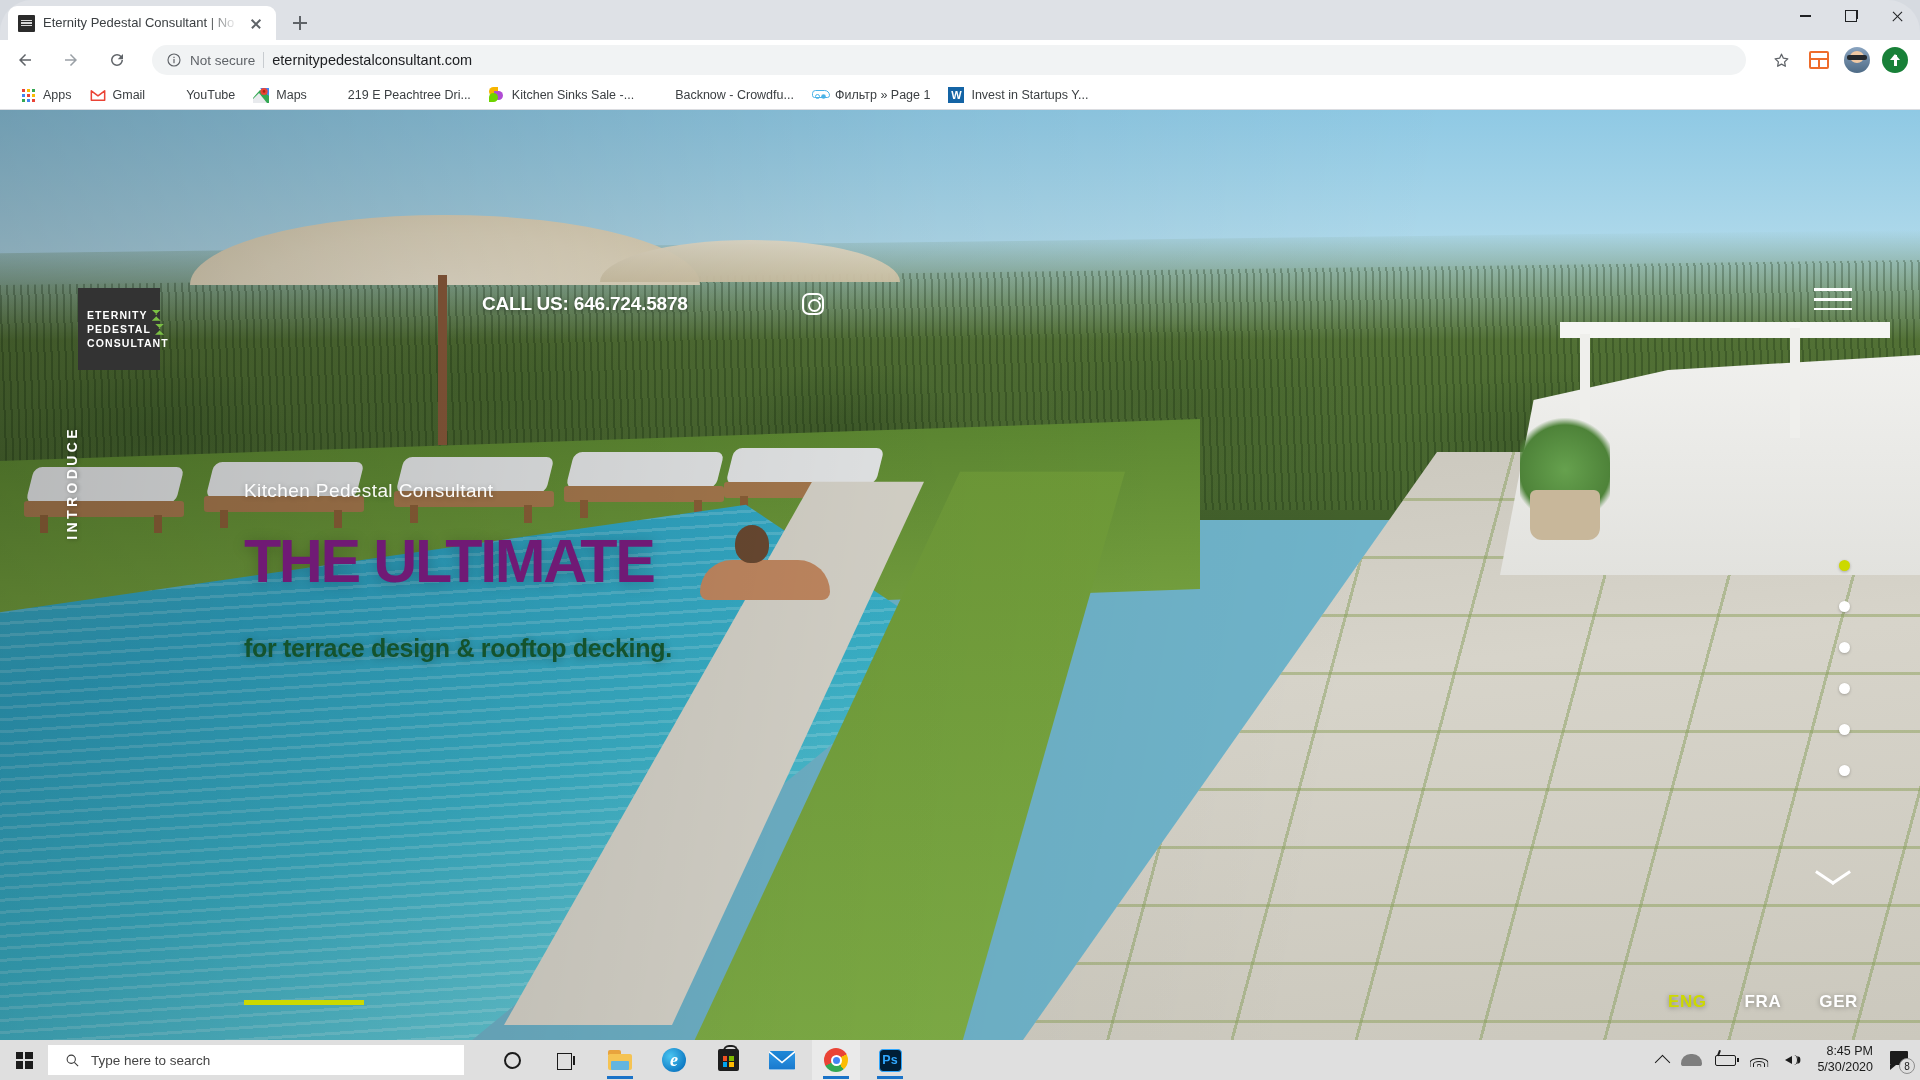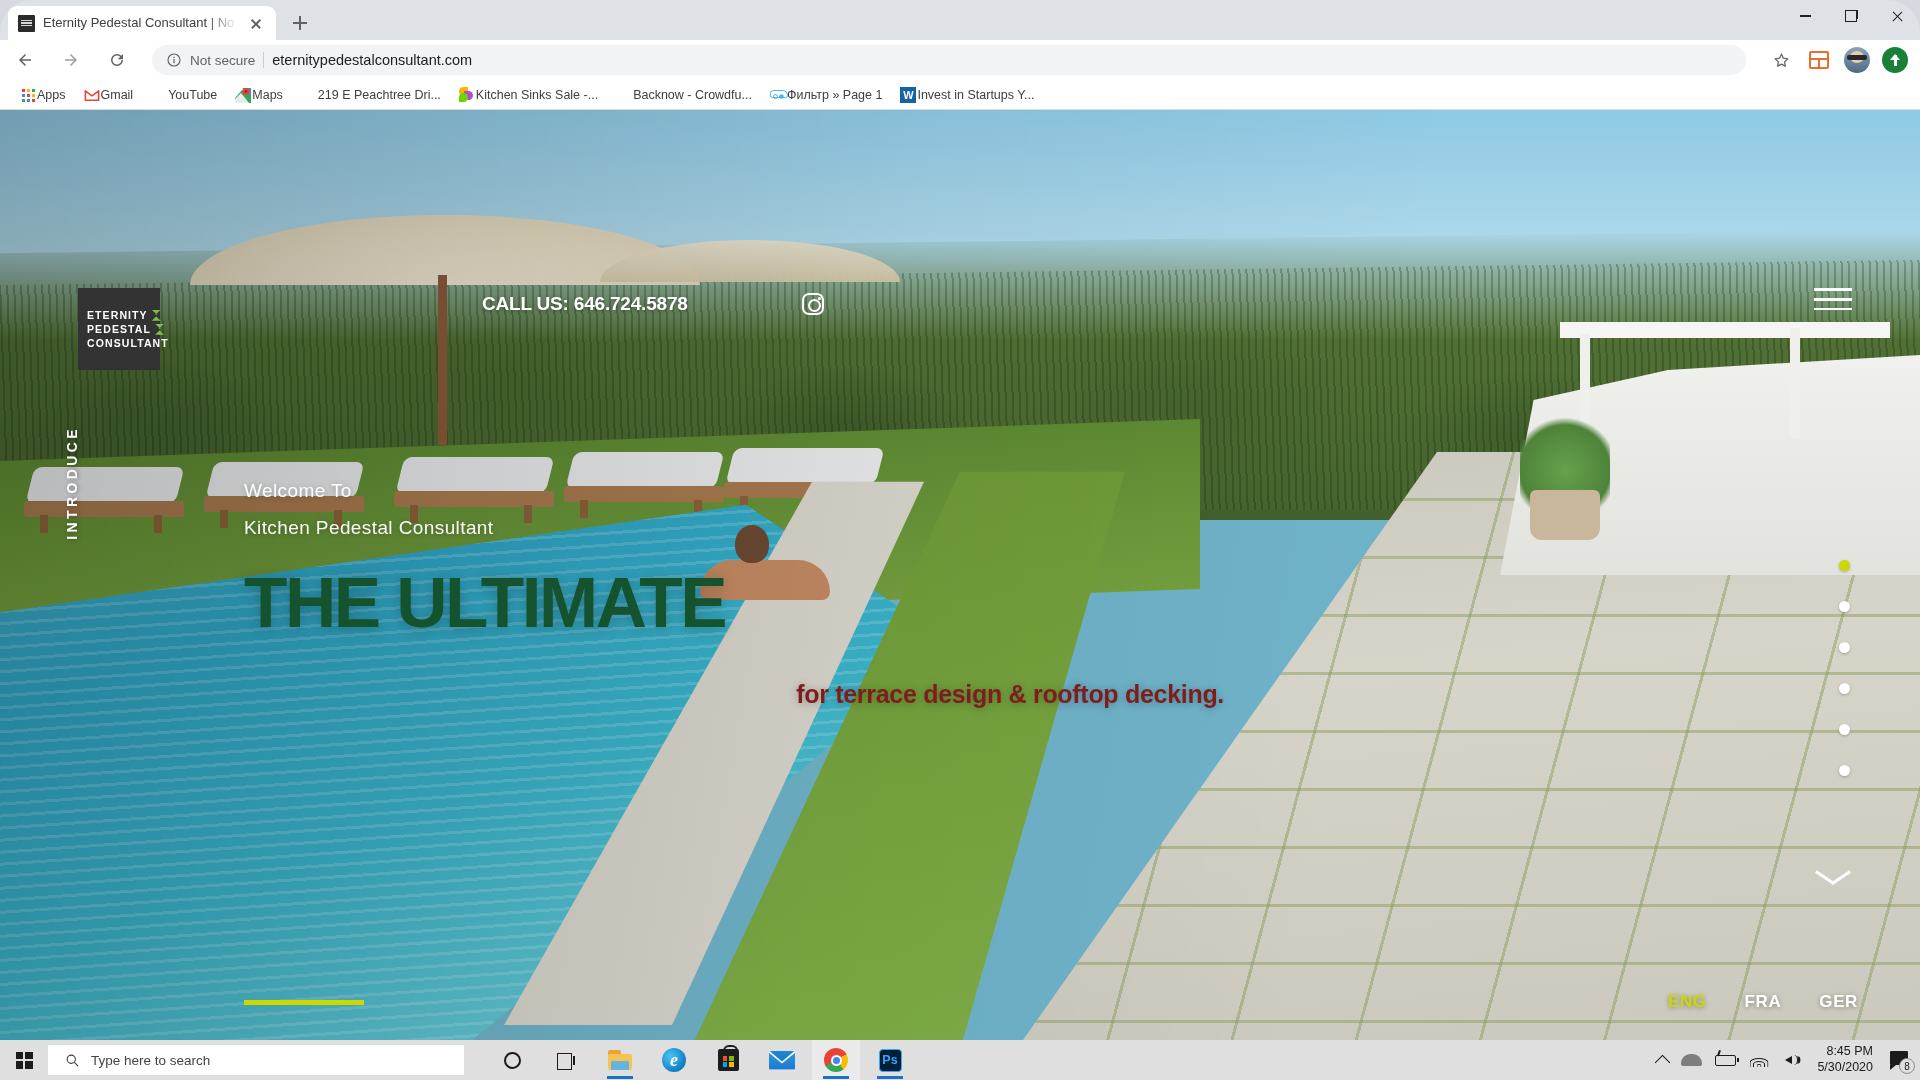--- a/index.html
+++ b/index.html
@@ -71,21 +71,21 @@
     background:linear-gradient(#8aa4c0,#4e6b86); position:relative;
   }
   .avatar:before{ content:""; position:absolute; left:6px; top:4px; width:14px; height:12px; border-radius:50%; background:#f0c9a4; }
   .avatar:after{ content:""; position:absolute; left:3px; top:8px; width:20px; height:5px; border-radius:2px; background:#25292e; box-shadow:0 0 0 0 #000; }
   .update-btn { width:26px; height:26px; border-radius:50%; background:#188038; position:relative; cursor:pointer; flex:none; }
   .update-btn:before{ content:""; position:absolute; left:11.5px; top:8px; width:3px; height:11px; background:#fff; }
   .update-btn:after{ content:""; position:absolute; left:8px; top:7px; border-left:5px solid transparent; border-right:5px solid transparent; border-bottom:6px solid #fff; }
 
   
   .bookmarks { height:30px; background:#fff; display:flex; align-items:center; padding:0 12px; gap:2px; border-bottom:1px solid #dadce0; }
-  .bm { display:flex; align-items:center; gap:1px; padding:3px 8px; border-radius:4px; cursor:pointer; }
+  .bm { display:flex; align-items:center; gap:7px; padding:3px 8px; border-radius:4px; cursor:pointer; }
   .bm-label { font-size:12.5px; color:#3c4043; white-space:nowrap; }
   .bm-ico { width:16px; height:16px; flex:none; position:relative; }
 
   .ico-apps { display:grid; grid-template-columns:repeat(3,3px); grid-template-rows:repeat(3,3px); gap:2px; width:13px; height:13px; margin:2px; }
   .ico-apps i:nth-child(1){background:#ea4335}.ico-apps i:nth-child(2){background:#fbbc04}
   .ico-apps i:nth-child(3){background:#34a853}.ico-apps i:nth-child(4){background:#4285f4}
   .ico-apps i:nth-child(5){background:#ea4335}.ico-apps i:nth-child(6){background:#fbbc04}
   .ico-apps i:nth-child(7){background:#34a853}.ico-apps i:nth-child(8){background:#4285f4}
   .ico-apps i:nth-child(9){background:#ea4335}
 
@@ -201,24 +201,24 @@
 
   .vlabel {
     position:absolute; left:64px; top:316px; color:#fff; font-size:14px; font-weight:bold;
     letter-spacing:3.4px; writing-mode:vertical-rl; transform:rotate(180deg);
     text-shadow:0 1px 4px rgba(0,0,0,.4);
   }
 
   .hero { position:absolute; left:244px; top:362px; width:980px; }
   .welcome { color:#fff; font-size:19px; line-height:1.95; letter-spacing:.4px; text-shadow:0 1px 6px rgba(0,0,0,.3); opacity:.96; }
   .headline {
-    color:#14532d; font-size:71px; font-weight:bold; line-height:.92; letter-spacing:-2.4px;
+    color:#701a75; font-size:61px; font-weight:bold; line-height:.92; letter-spacing:-2.4px;
     margin-top:24px; text-shadow:0 2px 14px rgba(0,0,0,.22);
   }
-  .tagline { color:#7f1d1d; font-size:25px; font-weight:bold; letter-spacing:-.3px; margin-top:45px; text-shadow:0 1px 8px rgba(0,0,0,.3);text-align:right; }
+  .tagline { color:#14532d; font-size:25px; font-weight:bold; letter-spacing:-.3px; margin-top:45px; text-shadow:0 1px 8px rgba(0,0,0,.3); }
   .yellow-bar { position:absolute; left:244px; top:890px; width:120px; height:5px; background:#ccd900; }
 
   .dots { position:absolute; right:70px; top:450px; display:flex; flex-direction:column; gap:30px; align-items:center; }
   .dot { width:11px; height:11px; border-radius:50%; background:#fff; cursor:pointer; box-shadow:0 1px 3px rgba(0,0,0,.25); }
   .dot.active { background:#ccd900; }
   .chev-down { position:absolute; right:70px; top:760px; width:34px; height:20px; cursor:pointer; }
   .chev-down:before{ content:""; position:absolute; left:0; top:0; width:22px; height:2.6px; background:#fff; transform:rotate(34deg); transform-origin:left center; }
   .chev-down:after { content:""; position:absolute; right:0; top:0; width:22px; height:2.6px; background:#fff; transform:rotate(-34deg); transform-origin:right center; }
 
   .langs { position:absolute; right:62px; bottom:28px; display:flex; gap:38px; }
@@ -494,21 +494,20 @@
     <div class="ig-icon"></div>
     <div class="hamburger">
         <i></i>
         <i></i>
         <i></i>
       </div>
 
     <div class="vlabel">INTRODUCE</div>
 
     <div class="hero">
-      <div class="welcome">Welcome To</div>
       <div class="welcome">Kitchen Pedestal Consultant</div>
       <div class="headline">THE ULTIMATE</div>
       <div class="tagline">for terrace design &amp; rooftop decking.</div>
     </div>
     <div class="yellow-bar"></div>
 
     <div class="dots">
       <span class="dot active"></span>
       <span class="dot"></span>
       <span class="dot"></span>

